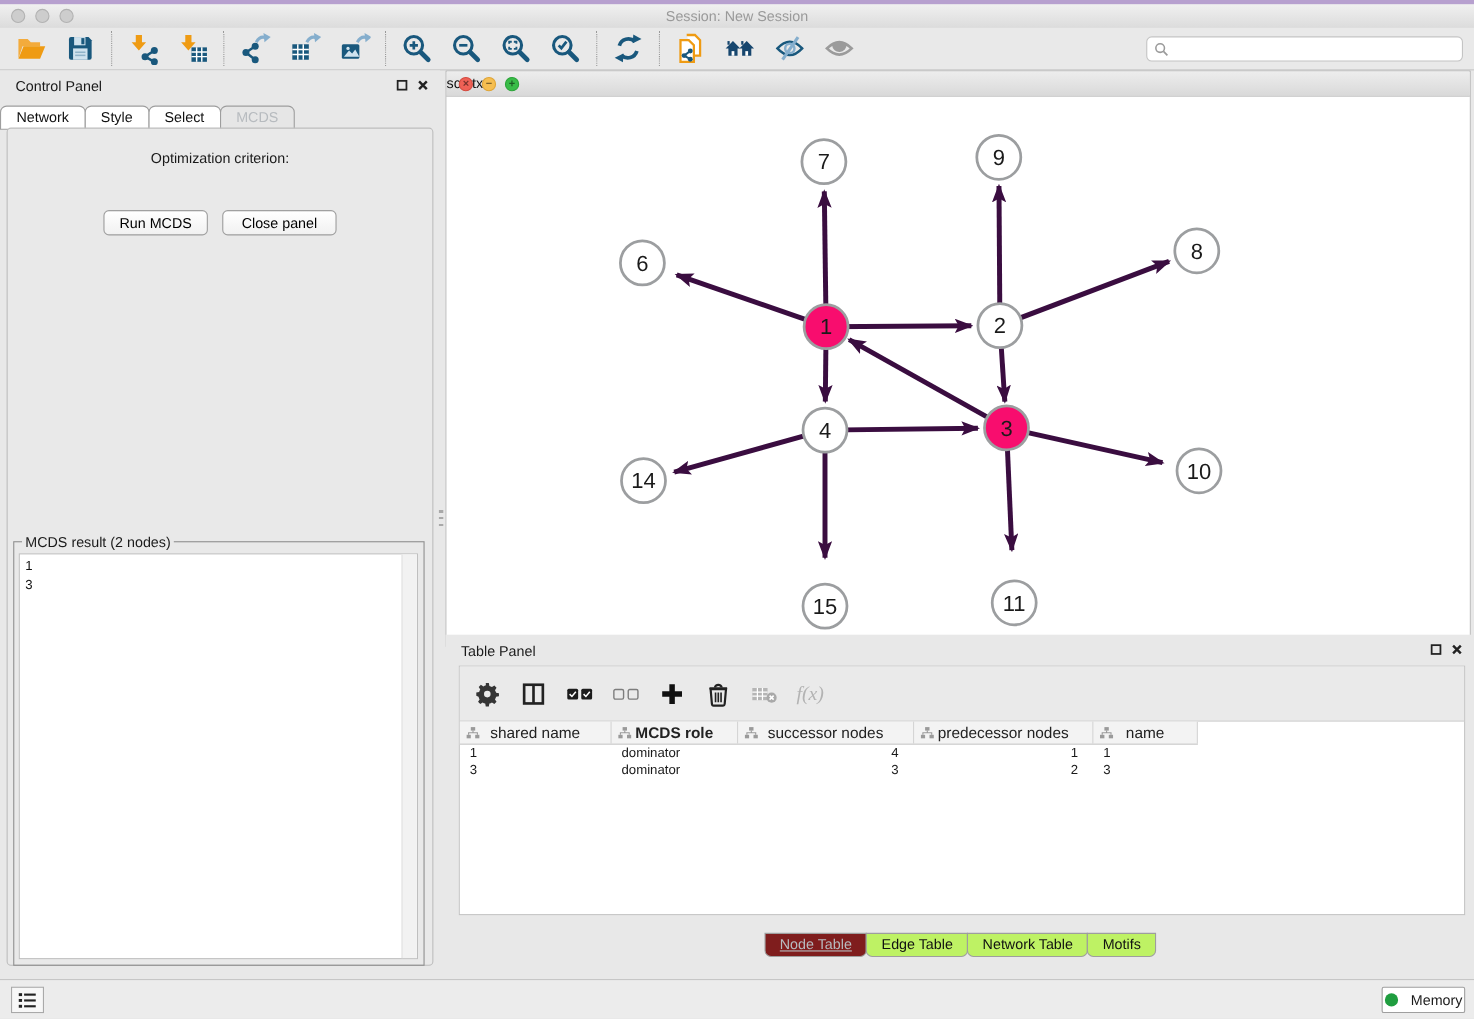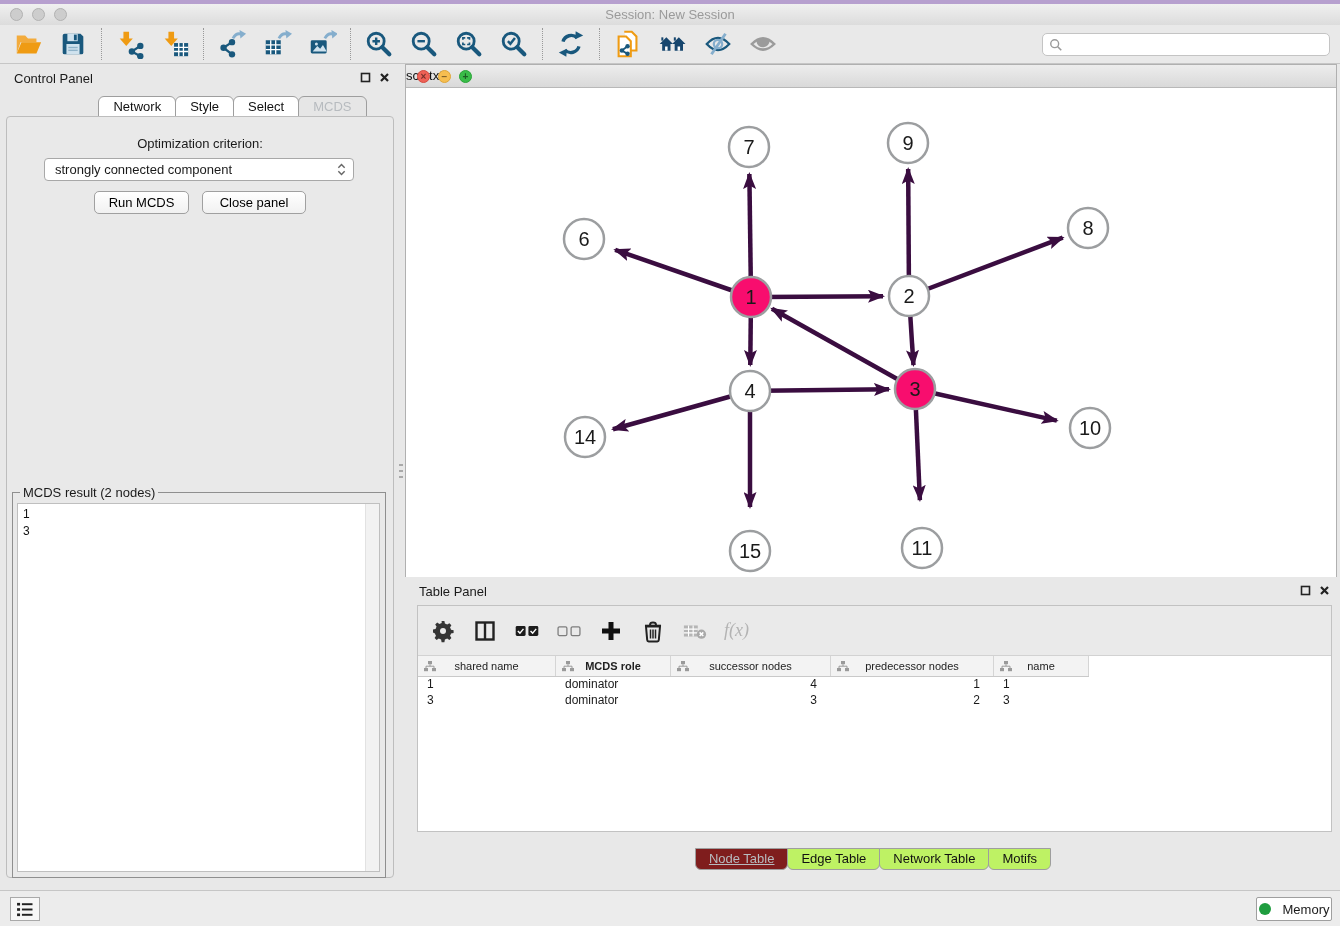--- a/index.html
+++ b/index.html
@@ -23,21 +23,21 @@
   .ticon svg{width:30px;height:30px;}
   .search-wrap{position:absolute;right:10px;top:8px;width:288px;height:23px;background:#fff;
                border:1px solid #c4c4c4;border-radius:5px;display:flex;align-items:center;padding-left:6px;box-sizing:border-box;}
   .search-wrap input{border:none;outline:none;flex:1;height:18px;font-size:12px;background:transparent;}
 
   
   .control-panel{position:absolute;left:0;top:64px;width:400px;height:826px;background:#e8e8e8;}
   .panel-title{position:absolute;left:14px;top:7px;font-size:13px;color:#1a1a1a;}
   .win-icons{position:absolute;right:10px;top:8px;display:flex;gap:8px;align-items:center;}
   .win-icons svg{width:11px;height:11px;}
-  .cp-tabs{position:absolute;left:0;top:32px;width:100%;display:flex;justify-content:center;padding-left:32px;}
+  .cp-tabs{position:absolute;left:0;top:32px;width:100%;display:flex;justify-content:flex-start;}
   .tab{background:#fff;border:1px solid #9e9e9e;border-radius:6px 6px 0 0;height:20px;line-height:20px;
        padding:0 14px;font-size:13px;margin-right:-1px;color:#111;}
   .tab.sel{background:#e6e6e6;color:#b7bbbf;}
   .cp-box{position:absolute;left:6px;right:6px;top:52px;bottom:12px;background:#e9e9e9;
           border:1px solid #bdbdbd;border-radius:4px;}
   .opt-label{position:absolute;left:0;top:72px;width:100%;text-align:center;font-size:13px;}
   .dropdown{position:absolute;left:44px;top:94px;width:310px;height:23px;background:#fff;border:1px solid #a8a8a8;
             border-radius:4px;box-sizing:border-box;font-size:13px;line-height:21px;padding-left:10px;display:flex;align-items:center;}
   .dropdown .dd-label{flex:1;}
   .dropdown svg{width:9px;height:15px;margin-right:7px;}
@@ -74,21 +74,21 @@
   
   .table-panel{position:absolute;left:405px;top:577px;width:935px;height:295px;background:#e8e8e8;}
   .tp-body{position:absolute;left:12px;right:8px;top:28px;height:227px;background:#fff;border:1px solid #c2c2c2;box-sizing:border-box;}
   .tp-toolbar{position:absolute;left:0;top:0;right:0;height:50px;background:#eaeaea;border-bottom:1px solid #d2d2d2;
               display:flex;align-items:center;gap:16px;padding-left:12px;box-sizing:border-box;}
   .tp-toolbar .ticon{width:26px;height:26px;}
   .tp-toolbar .ticon svg{width:24px;height:24px;}
   .fx-label{font-size:18px;font-style:italic;font-family:"Liberation Serif",serif;color:#b3b3b3;}
   .tp-header{position:absolute;left:0;top:50px;height:20px;display:flex;background:#f3f3f3;border-bottom:1px solid #c9c9c9;}
   .th{position:relative;border-right:1px solid #d5d5d5;display:flex;align-items:center;justify-content:center;
-      font-size:11px;color:#222;box-sizing:border-box;}
+      font-size:14px;color:#222;box-sizing:border-box;}
   .th svg{position:absolute;left:6px;width:12px;height:11px;}
   .tp-rows{position:absolute;left:0;top:70px;right:0;}
   .tr{display:flex;height:16px;align-items:center;}
   .td{font-size:12px;box-sizing:border-box;overflow:hidden;white-space:nowrap;}
   .td.left{text-align:left;padding-left:9px;}
   .td.right{text-align:right;padding-right:14px;}
   .tp-tabs{position:absolute;left:0;top:271px;width:100%;display:flex;justify-content:center;}
   .btab{background:#bef264;border:1px solid #9e9e9e;border-radius:0 0 6px 6px;height:20px;line-height:20px;
         padding:0 13px;font-size:13px;margin-right:-1px;color:#111;}
   .btab.sel{background:#7f1d1d;color:#b7bbbf;text-decoration:underline;}
@@ -288,26 +288,20 @@
   </div>
   <div class="cp-tabs" id="cp-tabs">
       <div class="tab">Network</div>
       <div class="tab">Style</div>
       <div class="tab">Select</div>
       <div class="tab sel">MCDS</div>
     </div>
   <div class="cp-box"></div>
 
   <div class="opt-label">Optimization criterion:</div>
-  <div class="dropdown">
-    <span class="dd-label">strongly connected component</span>
-    <svg viewBox="0 0 10 16">
-        <path d="M1.5 6 L5 2.5 L8.5 6 M1.5 10 L5 13.5 L8.5 10" fill="none" stroke="#666" stroke-width="1.6"></path>
-      </svg>
-  </div>
   <button class="cp-btn btn-run">Run MCDS</button>
   <button class="cp-btn btn-close">Close panel</button>
 
   <div class="mcds-group">
     <span class="mcds-legend">MCDS result (2 nodes)</span>
     <div class="mcds-inner">
       <div class="mcds-list" id="mcds-list">
           <div>1</div>
           <div>3</div>
         </div>

